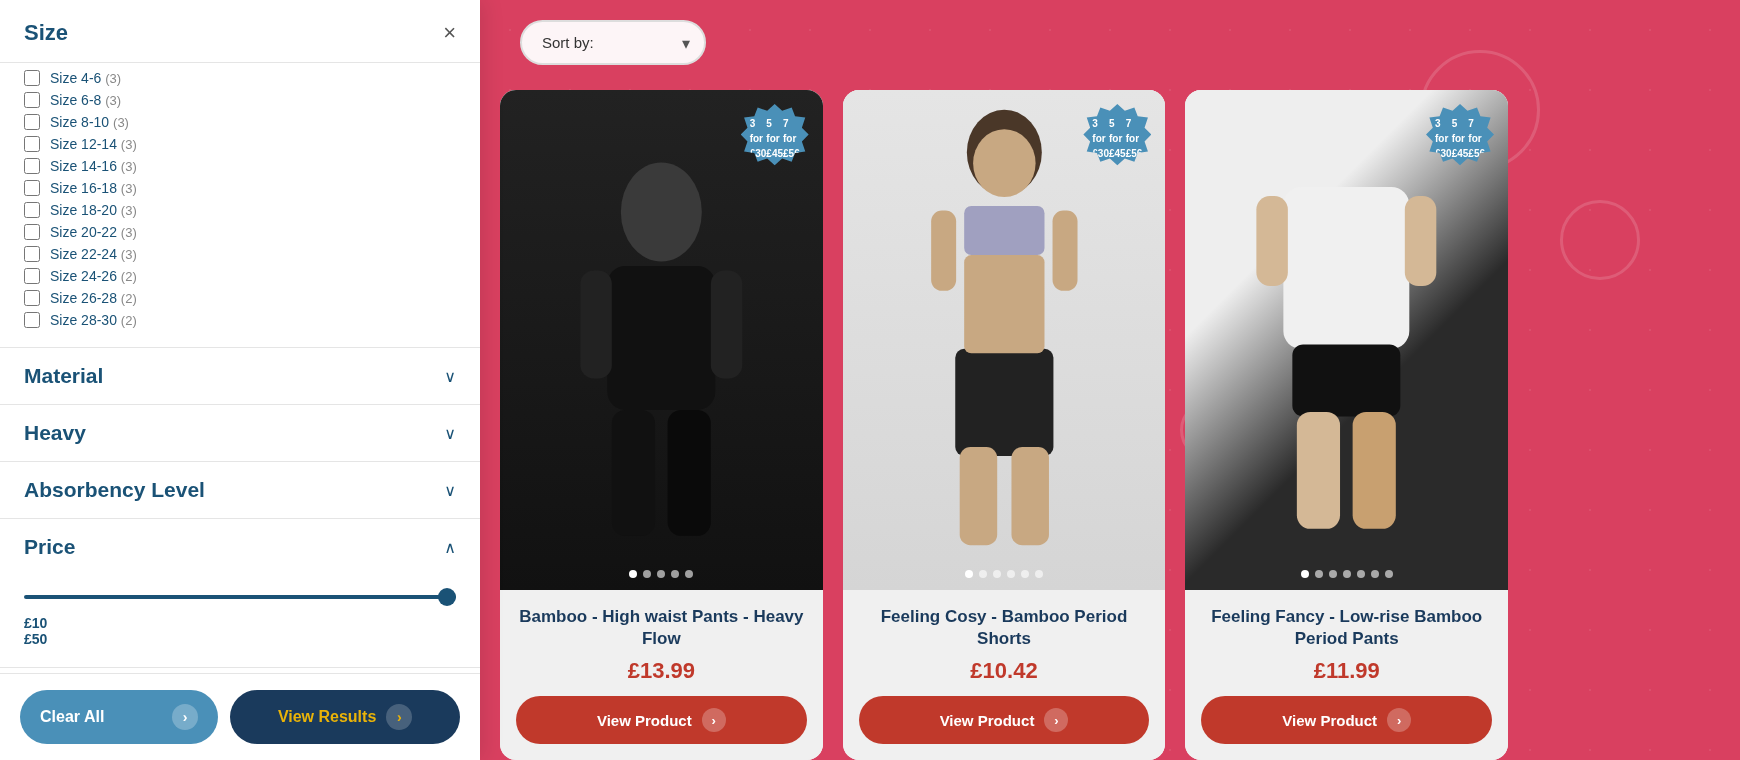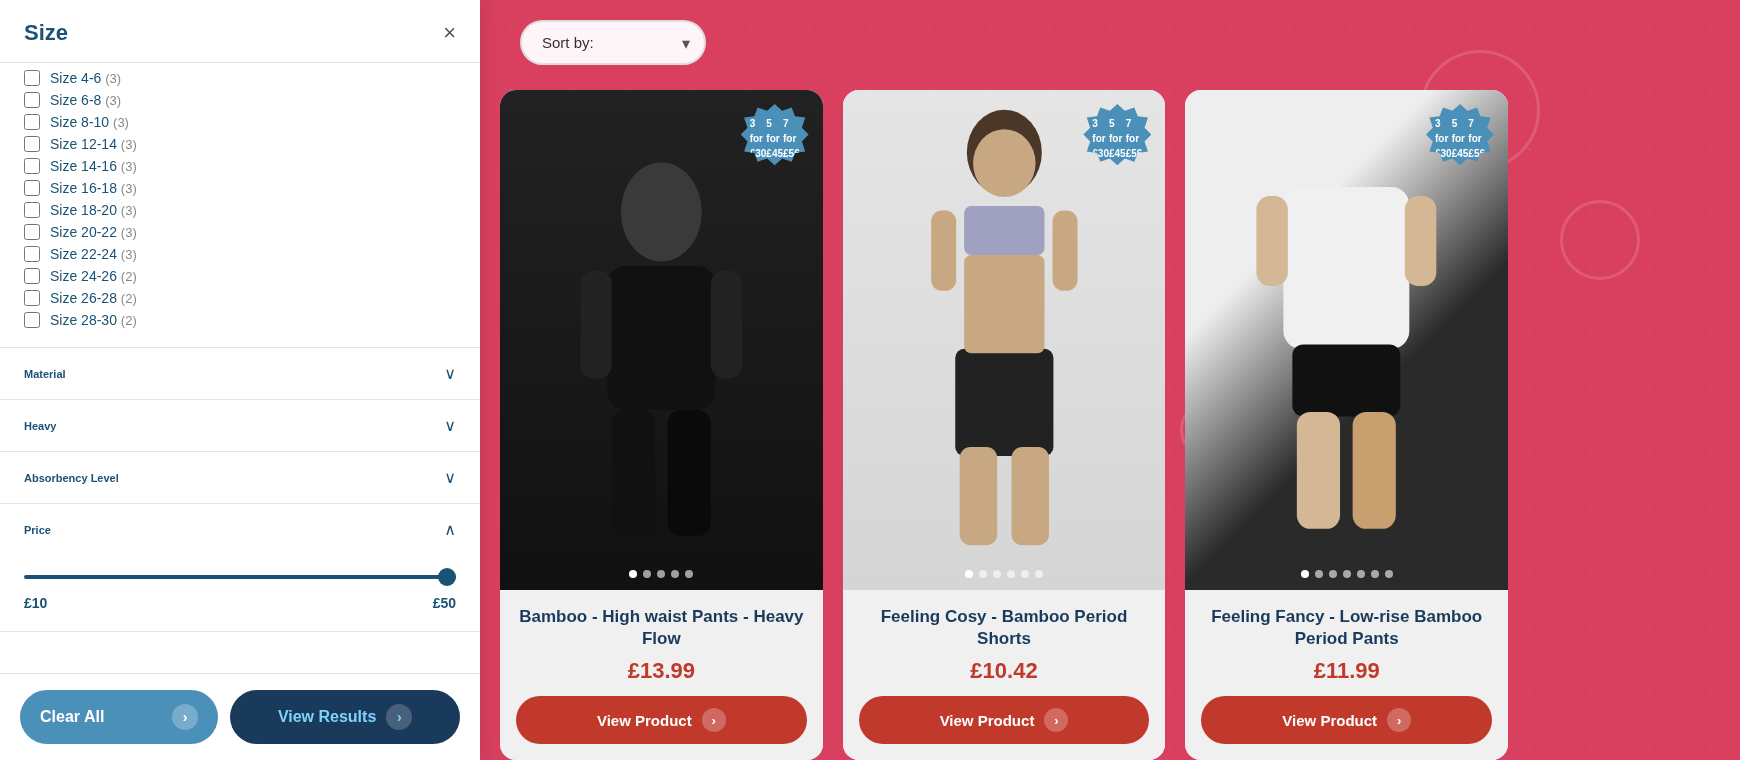--- a/index.html
+++ b/index.html
@@ -77,21 +77,21 @@
 
     .filter-section-header {
       display: flex;
       justify-content: space-between;
       align-items: center;
       padding: 16px 24px;
       cursor: pointer;
     }
 
     .filter-section-title {
-      font-size: 11px;
+      font-size: 21px;
       font-weight: 700;
       color: #1a5276;
     }
 
     .filter-chevron {
       font-size: 16px;
       color: #1a5276;
     }
 
     .size-list {
@@ -156,20 +156,21 @@
       height: 18px;
       border-radius: 50%;
       background: #1a5276;
       cursor: pointer;
     }
 
     .price-range-labels {
       display: flex;
       justify-content: space-between;
       margin-top: 8px;
+      flex-direction: column;
     }
 
     .price-label {
       font-size: 14px;
       color: #1a5276;
       font-weight: 600;
     }
 
     
     .filter-footer {
@@ -203,21 +204,21 @@
       display: flex;
       align-items: center;
       justify-content: center;
       font-size: 14px;
     }
 
     .btn-results {
       flex: 1.2;
       padding: 14px 20px;
       background: #1a3a5c;
-      color: #7dd3fc;
+      color: #eab308;
       border: none;
       border-radius: 30px;
       font-size: 16px;
       font-weight: 600;
       cursor: pointer;
       display: flex;
       align-items: center;
       justify-content: center;
       gap: 10px;
     }

